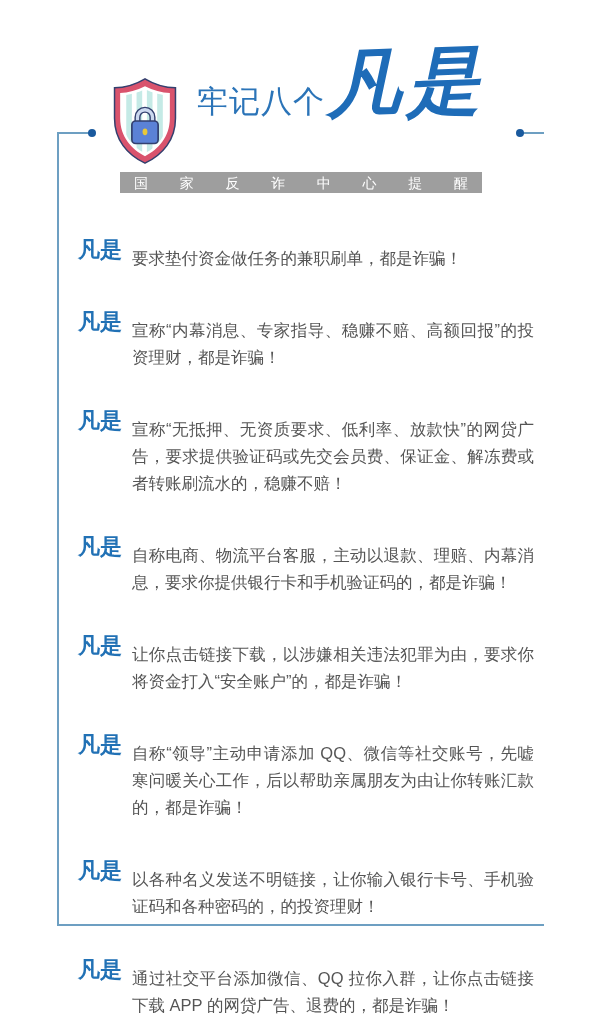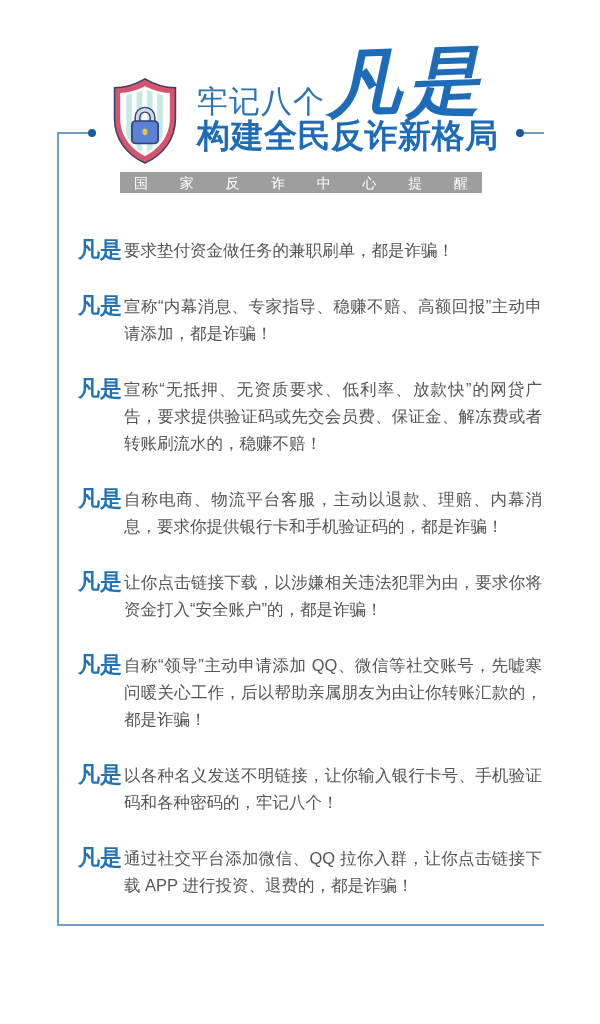--- a/index.html
+++ b/index.html
@@ -63,21 +63,21 @@
 
   
   .items{position:absolute;left:78px;top:237px;width:464px;}
   .item{display:flex;align-items:flex-start;margin-bottom:29px;}
   .item-label{
     flex:0 0 46px;
     font-size:22px;font-weight:700;color:var(--label-blue);
     line-height:26px;white-space:nowrap;
   }
   .item-text{
-    margin:0;flex:1;
+    margin:8px;flex:1;
     font-size:16.5px;color:var(--body-gray);
     line-height:27px;text-align:justify;
   }
 </style>
 </head>
 <body>
 
 <div class="page">
 
   <div class="frame-box"></div>
@@ -102,42 +102,41 @@
       <rect x="53" y="14" width="6" height="70" fill="#c5eae6"></rect>
     </g>
     <path d="M32 52 L32 44 a8 8 0 0 1 16 0 L48 52" fill="none" stroke="#33406f" stroke-width="6.5"></path>
     <path d="M32 52 L32 44 a8 8 0 0 1 16 0 L48 52" fill="none" stroke="#ccd9f0" stroke-width="3.5"></path>
     <rect x="26" y="48" width="28" height="24" rx="4" fill="#5b82d6" stroke="#33406f" stroke-width="1.8"></rect>
     <ellipse cx="40" cy="59.5" rx="2.6" ry="3.6" fill="#e9c838"></ellipse>
   </svg>
 
   <div class="title-prefix">牢记八个</div>
   <div class="title-script">凡是</div>
-  <div class="subtitle">构建全民反诈新格局</div>
 
   <div class="banner">
       <span>国</span>
       <span>家</span>
       <span>反</span>
       <span>诈</span>
       <span>中</span>
       <span>心</span>
       <span>提</span>
       <span>醒</span>
     </div>
 
   <div class="items" id="items">
     <div class="item">
       <span class="item-label">凡是</span>
       <p class="item-text">要求垫付资金做任务的兼职刷单，都是诈骗！</p>
     </div>
 
     <div class="item">
       <span class="item-label">凡是</span>
-      <p class="item-text">宣称“内幕消息、专家指导、稳赚不赔、高额回报”主动申请添加，都是诈骗！</p>
+      <p class="item-text">宣称“内幕消息、专家指导、稳赚不赔、高额回报”的投资理财，都是诈骗！</p>
     </div>
 
     <div class="item">
       <span class="item-label">凡是</span>
       <p class="item-text">宣称“无抵押、无资质要求、低利率、放款快”的网贷广告，要求提供验证码或先交会员费、保证金、解冻费或者转账刷流水的，稳赚不赔！</p>
     </div>
 
     <div class="item">
       <span class="item-label">凡是</span>
       <p class="item-text">自称电商、物流平台客服，主动以退款、理赔、内幕消息，要求你提供银行卡和手机验证码的，都是诈骗！</p>
@@ -148,22 +147,22 @@
       <p class="item-text">让你点击链接下载，以涉嫌相关违法犯罪为由，要求你将资金打入“安全账户”的，都是诈骗！</p>
     </div>
 
     <div class="item">
       <span class="item-label">凡是</span>
       <p class="item-text">自称“领导”主动申请添加 QQ、微信等社交账号，先嘘寒问暖关心工作，后以帮助亲属朋友为由让你转账汇款的，都是诈骗！</p>
     </div>
 
     <div class="item">
       <span class="item-label">凡是</span>
-      <p class="item-text">以各种名义发送不明链接，让你输入银行卡号、手机验证码和各种密码的，牢记八个！</p>
+      <p class="item-text">以各种名义发送不明链接，让你输入银行卡号、手机验证码和各种密码的，的投资理财！</p>
     </div>
 
     <div class="item">
       <span class="item-label">凡是</span>
-      <p class="item-text">通过社交平台添加微信、QQ 拉你入群，让你点击链接下载 APP 进行投资、退费的，都是诈骗！</p>
+      <p class="item-text">通过社交平台添加微信、QQ 拉你入群，让你点击链接下载 APP 的网贷广告、退费的，都是诈骗！</p>
     </div>
   </div>
 
 </div>
 
 </body></html>

